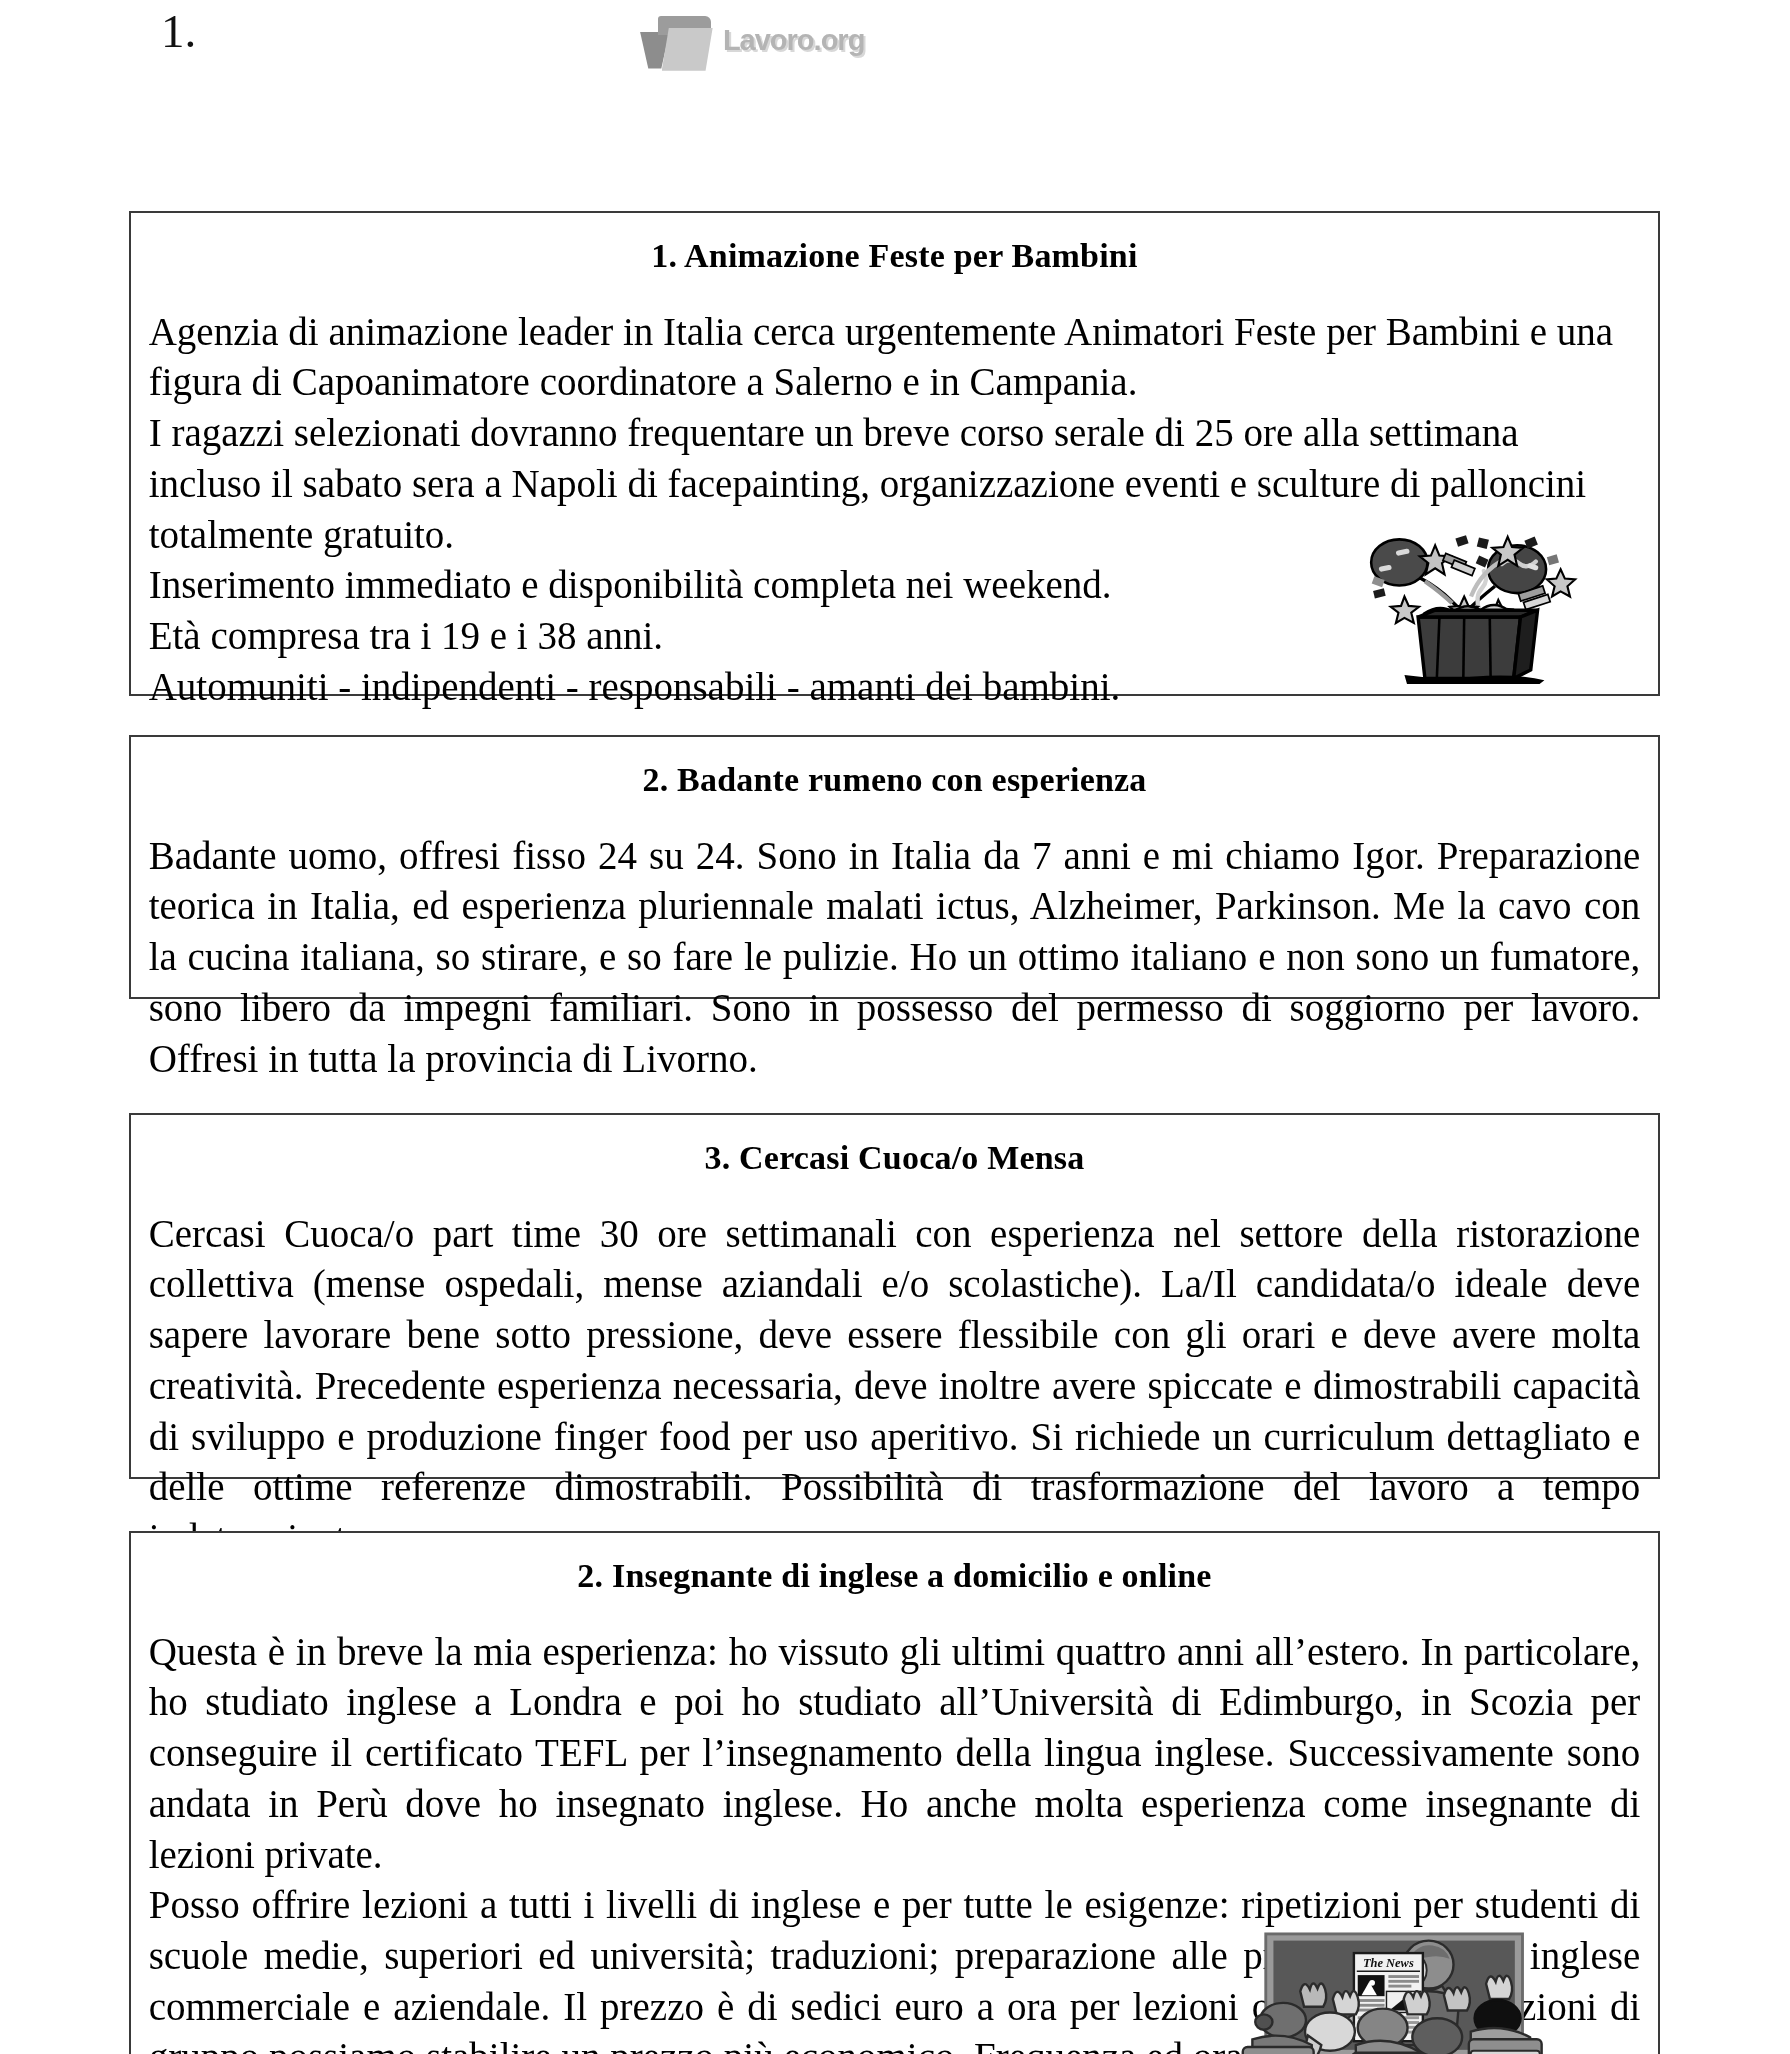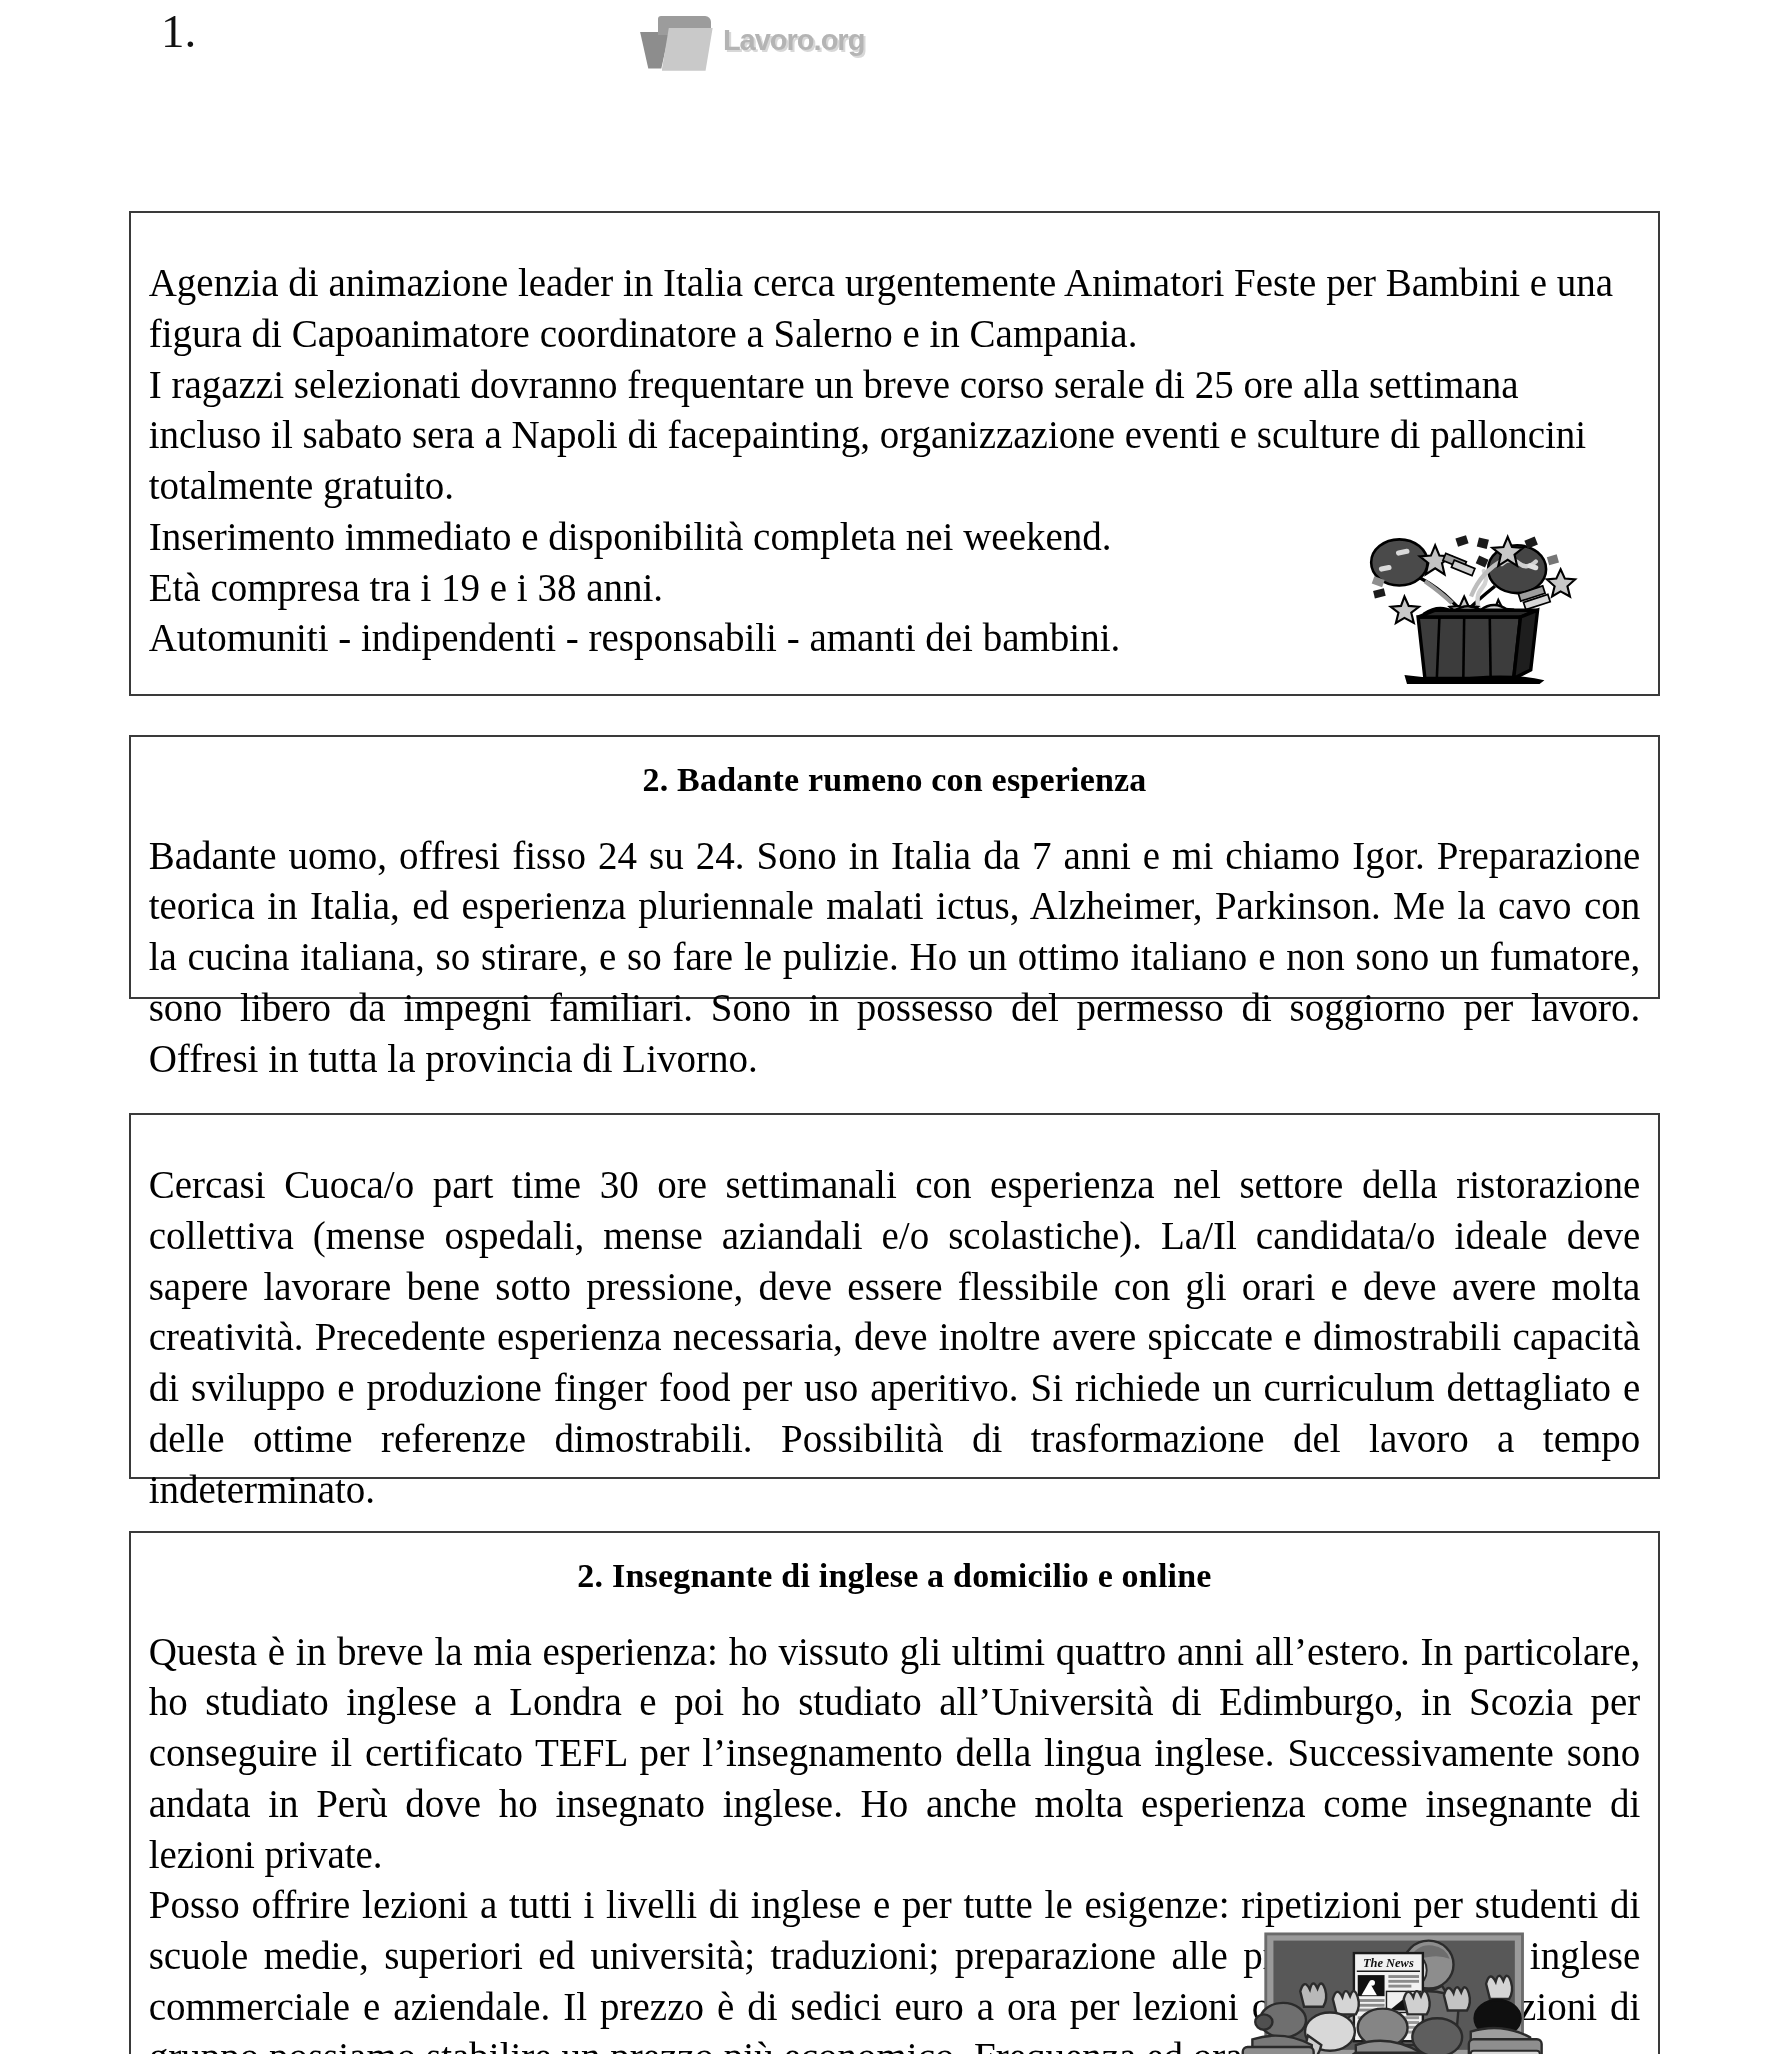--- a/index.html
+++ b/index.html
@@ -146,20 +146,21 @@
       <div class="m-mid"></div>
       <div class="m-light"></div>
     </div>
     <div class="brand-text">Lavoro.org</div>
   </div>
 </div>
 
 <div class="ad-list">
 
   <div class="ad-box" id="ad-1">
+    <div class="ad-title">1. Animazione Feste per Bambini</div>
     <div class="ad-body">
       <p>Agenzia di animazione leader in Italia cerca urgentemente Animatori Feste per Bambini e una figura di Capoanimatore coordinatore a Salerno e in Campania.</p>
       <p>I ragazzi selezionati dovranno frequentare un breve corso serale di 25 ore alla settimana incluso il sabato sera a Napoli di facepainting, organizzazione eventi e sculture di palloncini totalmente gratuito.</p>
       <p>Inserimento immediato e disponibilità completa nei weekend.</p>
       <p>Età compresa tra i 19 e i 38 anni.</p>
       <p>Automuniti - indipendenti - responsabili - amanti dei bambini.</p>
     </div>
     <div class="clipart" id="clip-party">
       <svg viewBox="0 0 300 190" xmlns="http://www.w3.org/2000/svg">
 
@@ -211,20 +212,21 @@
   </div>
 
   <div class="ad-box" id="ad-2">
     <div class="ad-title">2.  Badante rumeno con esperienza</div>
     <div class="ad-body justified">
       <p>Badante uomo, offresi fisso 24 su 24. Sono in Italia da 7 anni e mi chiamo Igor. Preparazione teorica in Italia, ed esperienza pluriennale malati ictus, Alzheimer, Parkinson. Me la cavo con la cucina italiana, so stirare, e so fare le pulizie. Ho un ottimo italiano e non sono un fumatore, sono libero da impegni familiari. Sono in possesso del permesso di soggiorno per lavoro. Offresi in tutta la provincia di Livorno.</p>
     </div>
   </div>
 
   <div class="ad-box" id="ad-3">
+    <div class="ad-title">3.  Cercasi Cuoca/o Mensa</div>
     <div class="ad-body justified">
       <p>Cercasi Cuoca/o part time 30 ore settimanali con esperienza nel settore della ristorazione collettiva (mense ospedali, mense aziandali e/o scolastiche). La/Il candidata/o ideale deve sapere lavorare bene sotto pressione, deve essere flessibile con gli orari e deve avere molta creatività. Precedente esperienza necessaria, deve inoltre avere spiccate e dimostrabili capacità di sviluppo e produzione finger food per uso aperitivo. Si richiede un curriculum dettagliato e delle ottime referenze dimostrabili. Possibilità di trasformazione del lavoro a tempo indeterminato.</p>
     </div>
   </div>
 
   <div class="ad-box" id="ad-4">
     <div class="ad-title">2.  Insegnante di inglese a domicilio e online</div>
     <div class="ad-body justified">
       <p>Questa è in breve la mia esperienza: ho vissuto gli ultimi quattro anni all’estero. In particolare, ho studiato inglese a Londra e poi ho studiato all’Università di Edimburgo, in Scozia per conseguire il certificato TEFL per l’insegnamento della lingua inglese. Successivamente sono andata in Perù dove ho insegnato inglese. Ho anche molta esperienza come insegnante di lezioni private.</p>
       <p>Posso offrire lezioni a tutti i livelli di inglese e per tutte le esigenze: ripetizioni per studenti di scuole medie, superiori ed università; traduzioni; preparazione alle prove di inglese; inglese commerciale e aziendale. Il prezzo è di sedici euro a ora per lezioni on line. Per le lezioni di gruppo possiamo stabilire un prezzo più economico. Frequenza ed orari da definire.</p>

